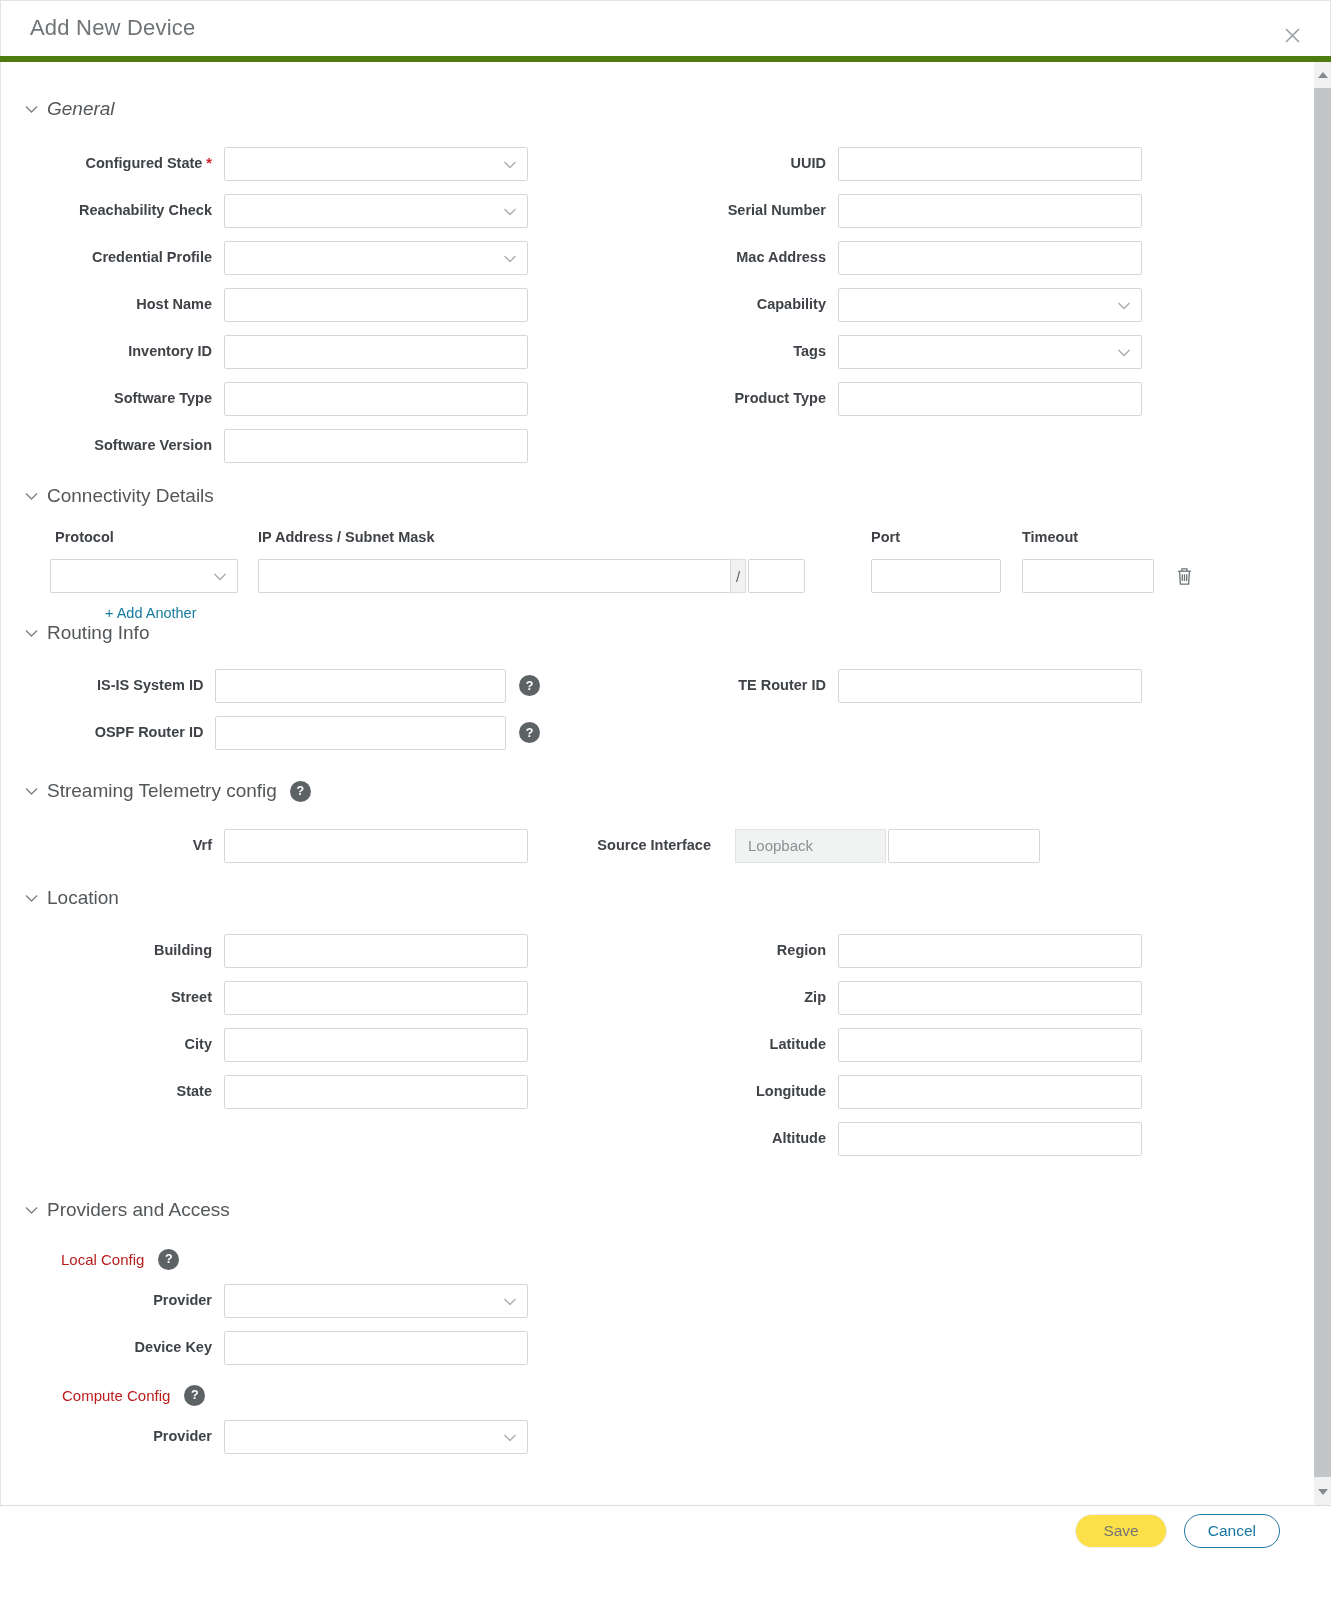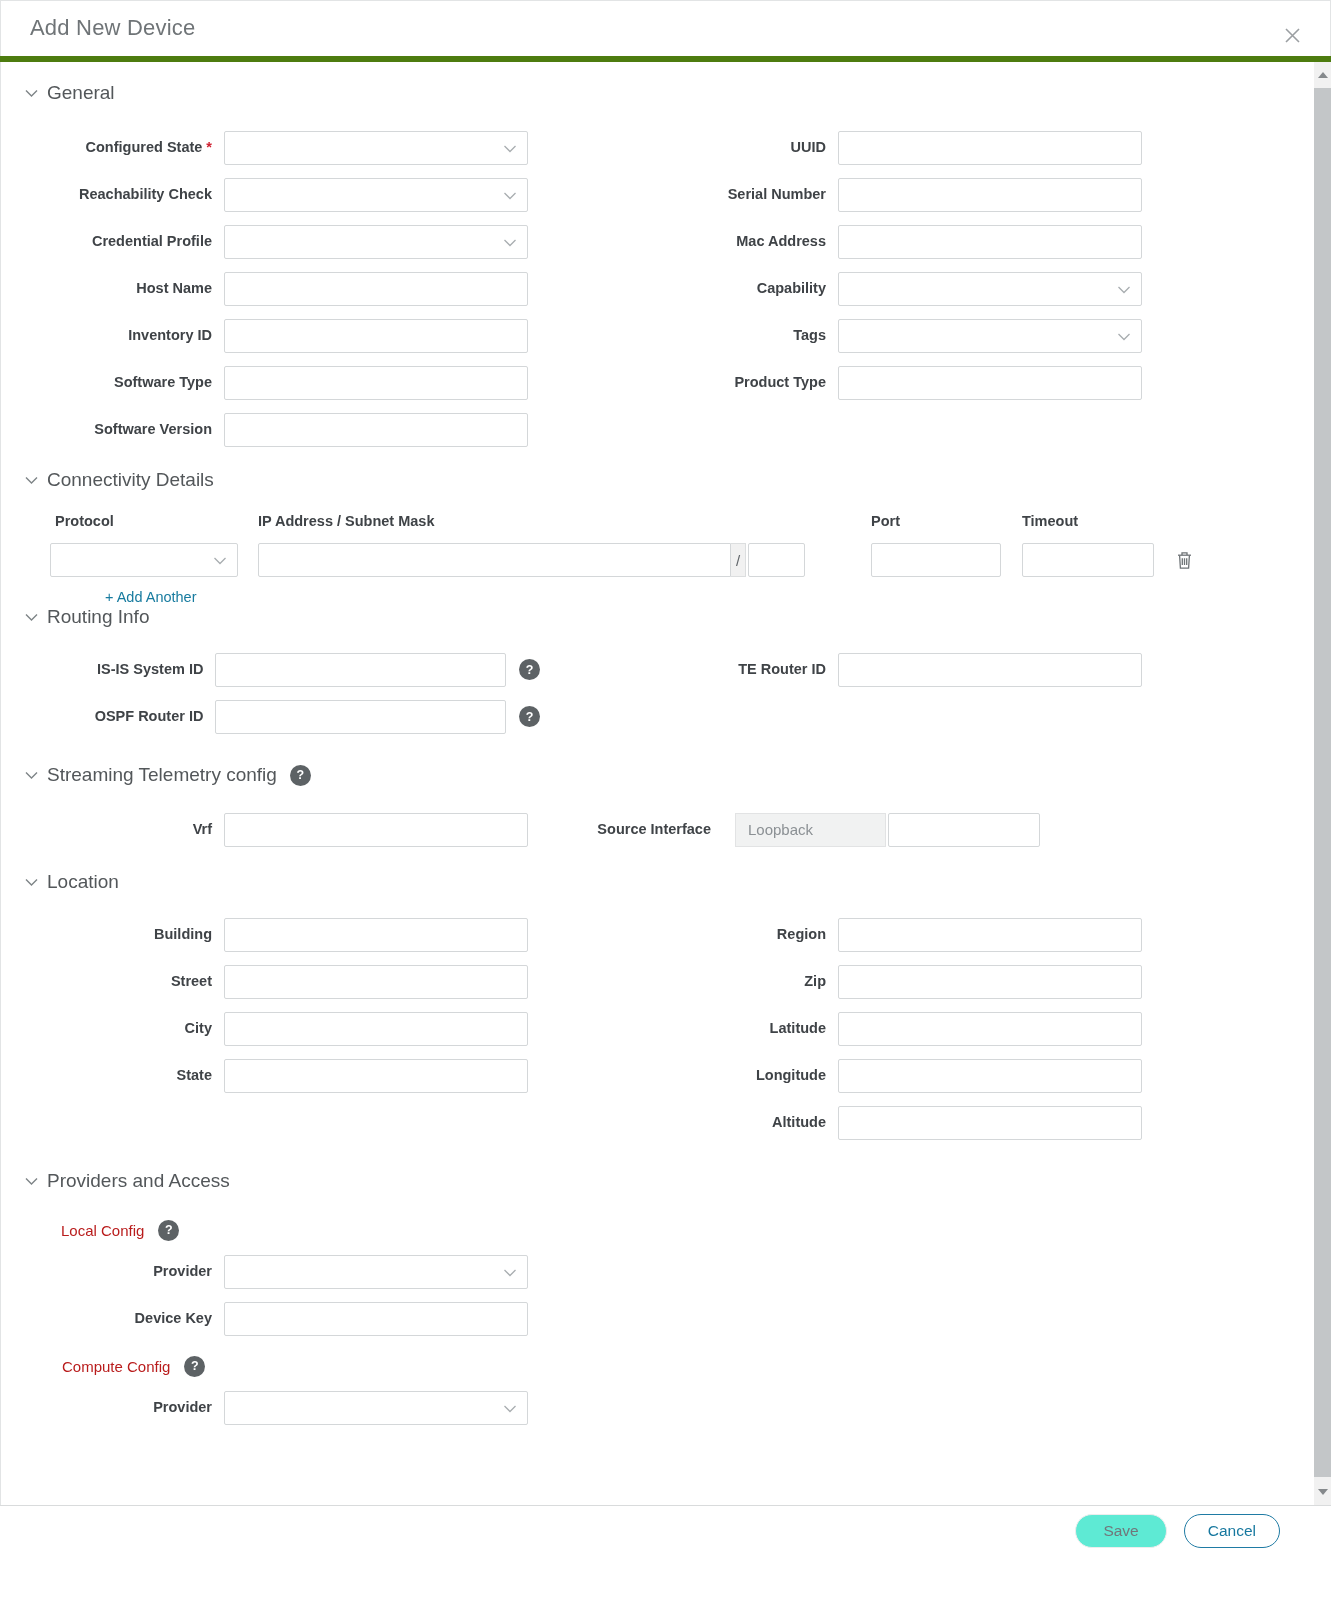--- a/index.html
+++ b/index.html
@@ -25,30 +25,30 @@
   .col-right { margin-left:102px; }
   .row47 { height:47px; display:flex; align-items:center; }
   .lbl { width:196px; padding-right:12px; text-align:right; font-size:14.5px; font-weight:bold; color:#3f4347; line-height:1.15; }
   .req { color:#cf2030; margin-left:4px; font-weight:bold; }
   .inp { width:304px; height:34px; border:1px solid #d4d7d9; border-radius:2px; background:#fff; font:14px "Liberation Sans",sans-serif; color:#3f4347; padding:0 8px; outline:none; }
   .sel { position:relative; width:304px; height:34px; border:1px solid #d4d7d9; border-radius:2px; background:#fff; cursor:pointer; }
   .chev { position:absolute; right:10px; top:13px; line-height:0; }
   .help { width:21px; height:21px; border-radius:50%; background:#5d6265; color:#fff; font-size:12.5px; font-weight:bold; display:flex; align-items:center; justify-content:center; margin-left:13px; flex:none; cursor:pointer; }
 
   
-  .sh-general { margin-top:20px; }
+  .sh-general { margin-top:36px;font-style:italic; }
   .tc-general { margin-top:20px; }
   .sh-conn { margin-top:16px; }
   .sh-routing { }
   .tc-routing { margin-top:18px; }
   .sh-telemetry { margin-top:24px; }
   .tel-row { margin-top:20px; margin-left:28px; }
   .sh-location { margin-top:18px; }
   .tc-location { margin-top:18px; }
-  .sh-providers { margin-top:24px; }
+  .sh-providers { margin-top:37px; }
 
   
   .cd { margin-left:50px; }
   .cd-head { display:flex; margin-top:22px; font-size:14.5px; font-weight:bold; color:#3f4347; }
   .cdc1 { width:188px; padding-left:5px; }
   .cdc2 { width:547px; margin-left:20px; }
   .cdc3 { width:130px; margin-left:66px; }
   .cdc4 { width:132px; margin-left:21px; }
   .cd-row { display:flex; align-items:center; margin-top:14px; }
   .cd-sel { width:188px; }
@@ -79,21 +79,21 @@
   .sb-btn { position:absolute; left:0; width:17px; height:26px; display:flex; align-items:center; justify-content:center; cursor:pointer; }
   .sb-up { top:0; }
   .sb-down { bottom:0; }
   .tri-up { width:0; height:0; border-left:5px solid transparent; border-right:5px solid transparent; border-bottom:6px solid #85898c; }
   .tri-down { width:0; height:0; border-left:5px solid transparent; border-right:5px solid transparent; border-top:6px solid #85898c; }
   .sb-thumb { position:absolute; left:0; top:26px; bottom:28px; width:17px; background:#c3c6c8; cursor:pointer; }
 
   
   .ftr { position:absolute; top:1505px; left:0; right:0; height:94px; border-top:1px solid #d9dbdc; background:#fff; display:flex; justify-content:flex-end; align-items:flex-start; padding:8px 51px 0 0; gap:17px; }
   .btn { height:34px; border-radius:17px; font:15.5px "Liberation Sans",sans-serif; cursor:pointer; }
-  .btn-save { background:#5eead4; border:1px solid #eceded; color:#71767a; padding:0 27px; }
+  .btn-save { background:#fde047; border:1px solid #eceded; color:#71767a; padding:0 27px; }
   .btn-cancel { background:#fff; border:1.5px solid #1f7ba4; color:#17789f; padding:0 23px; }
 </style>
 </head>
 <body>
 
 <div class="dialog">
 
   <div class="hdr">
     <h1>Add New Device</h1>
     <button class="close-btn">

